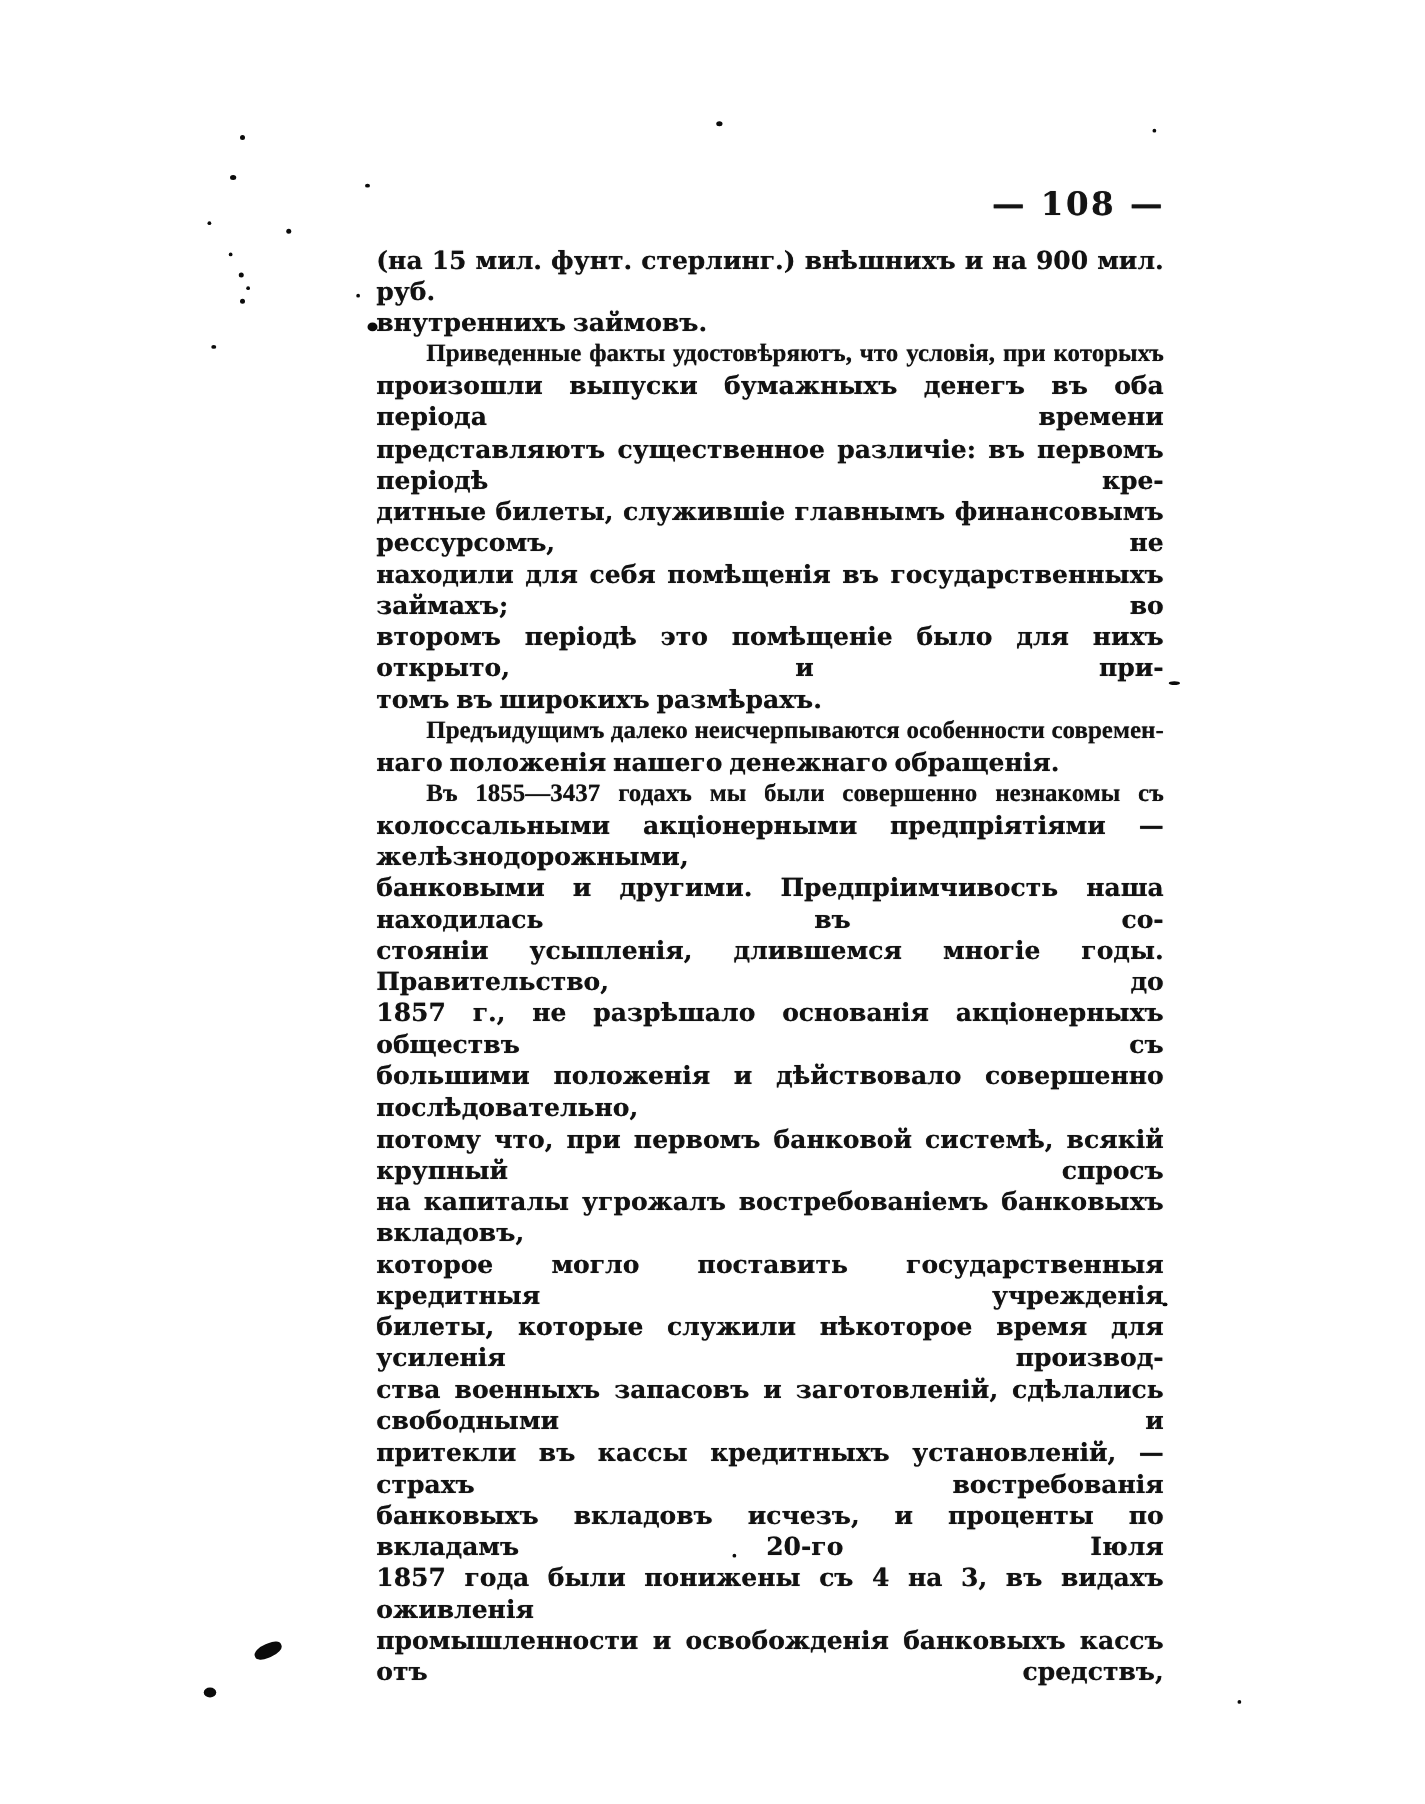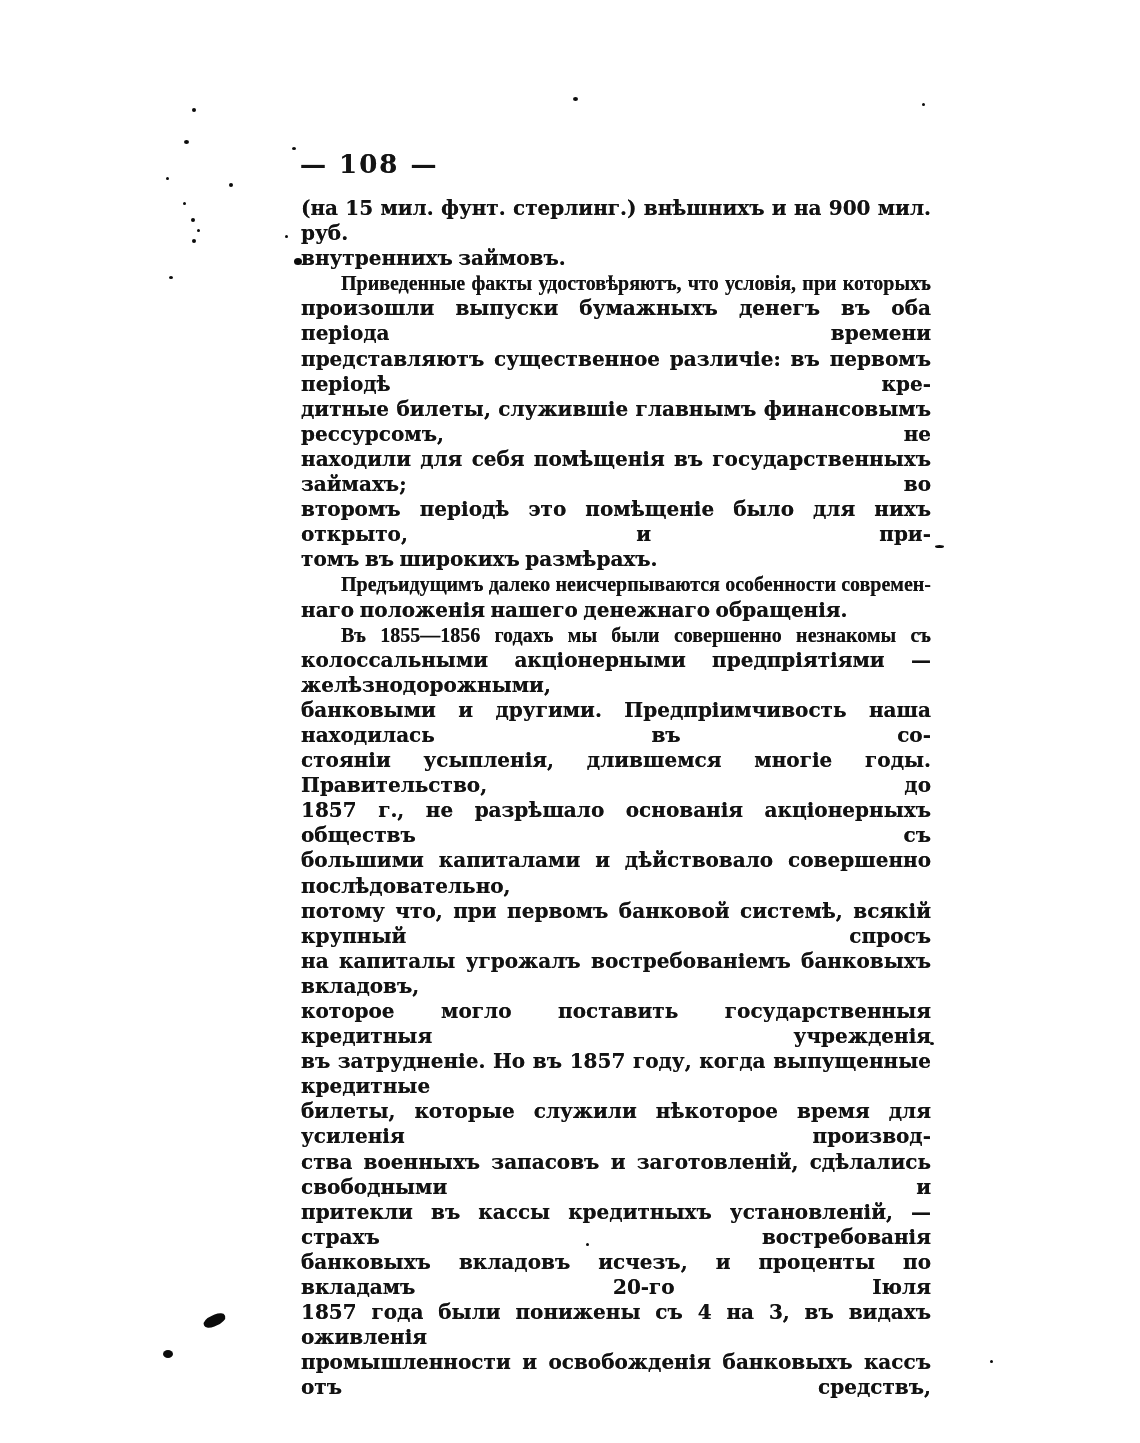--- a/index.html
+++ b/index.html
@@ -9,21 +9,21 @@
     height: 1443px;
     background: #ffffff;
     overflow: hidden;
     font-family: "DejaVu Serif", "Liberation Serif", serif;
   }
   #page-number {
     position: absolute;
     left: 300px;
     top: 149px;
     width: 632px;
-    text-align: left;
+    text-align: right;
     font-size: 26px;
     font-weight: 700;
     letter-spacing: 2px;
     color: #141414;
     text-shadow: 0 0 0.6px rgba(0,0,0,0.65);
   }
   #text-block {
     position: absolute;
     left: 301px;
     top: 196px;
@@ -57,30 +57,29 @@
       <div class="line para-end">внутреннихъ займовъ.</div>
       <div class="line indent">Приведенные факты удостовѣряютъ, что условія, при которыхъ</div>
       <div class="line">произошли выпуски бумажныхъ денегъ въ оба періода времени</div>
       <div class="line">представляютъ существенное различіе: въ первомъ періодѣ кре-</div>
       <div class="line">дитные билеты, служившіе главнымъ финансовымъ рессурсомъ, не</div>
       <div class="line">находили для себя помѣщенія въ государственныхъ займахъ; во</div>
       <div class="line">второмъ періодѣ это помѣщеніе было для нихъ открыто, и при-</div>
       <div class="line para-end">томъ въ широкихъ размѣрахъ.</div>
       <div class="line indent">Предъидущимъ далеко неисчерпываются особенности современ-</div>
       <div class="line para-end">наго положенія нашего денежнаго обращенія.</div>
-      <div class="line indent">Въ 1855—1856 годахъ мы были совершенно незнакомы съ</div>
+      <div class="line indent">Въ 1855—3437 годахъ мы были совершенно незнакомы съ</div>
       <div class="line">колоссальными акціонерными предпріятіями — желѣзнодорожными,</div>
       <div class="line">банковыми и другими. Предпріимчивость наша находилась въ со-</div>
       <div class="line">стояніи усыпленія, длившемся многіе годы. Правительство, до</div>
       <div class="line">1857 г., не разрѣшало основанія акціонерныхъ обществъ съ</div>
-      <div class="line">большими капиталами и дѣйствовало совершенно послѣдовательно,</div>
+      <div class="line">большими положенія и дѣйствовало совершенно послѣдовательно,</div>
       <div class="line">потому что, при первомъ банковой системѣ, всякій крупный спросъ</div>
       <div class="line">на капиталы угрожалъ востребованіемъ банковыхъ вкладовъ,</div>
       <div class="line">которое могло поставить государственныя кредитныя учрежденія</div>
-      <div class="line">въ затрудненіе. Но въ 1857 году, когда выпущенные кредитные</div>
       <div class="line">билеты, которые служили нѣкоторое время для усиленія производ-</div>
       <div class="line">ства военныхъ запасовъ и заготовленій, сдѣлались свободными и</div>
       <div class="line">притекли въ кассы кредитныхъ установленій, — страхъ востребованія</div>
       <div class="line">банковыхъ вкладовъ исчезъ, и проценты по вкладамъ 20-го Іюля</div>
       <div class="line">1857 года были понижены съ 4 на 3, въ видахъ оживленія</div>
       <div class="line">промышленности и освобожденія банковыхъ кассъ отъ средствъ,</div>
     </div>
 <div class="speck" style="left: 192px; top: 108px; width: 4px; height: 4px;"></div>
     <div class="speck" style="left: 184px; top: 140px; width: 5px; height: 4px;"></div>
     <div class="speck" style="left: 292px; top: 147px; width: 4px; height: 3px;"></div>

